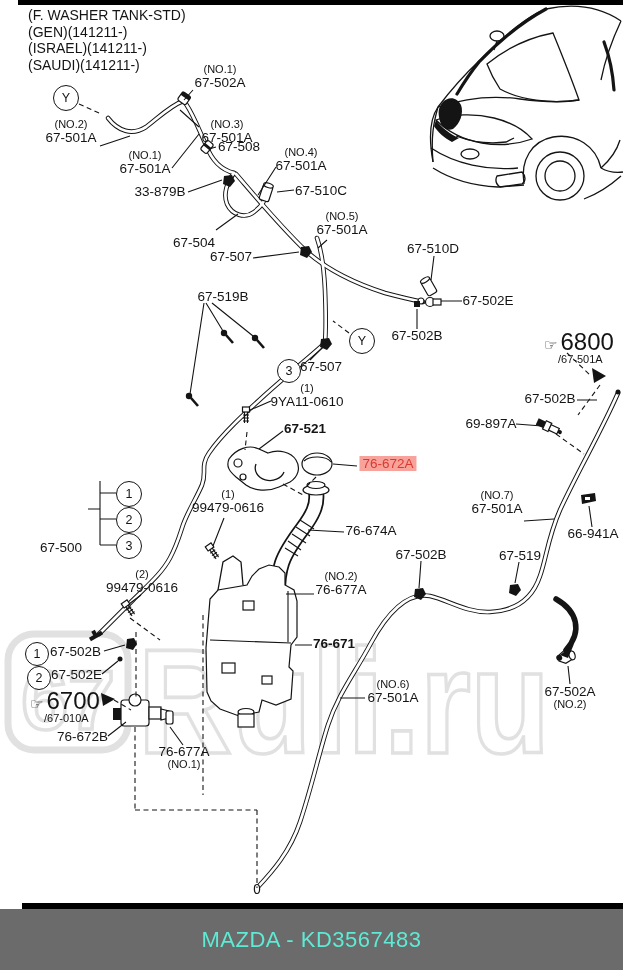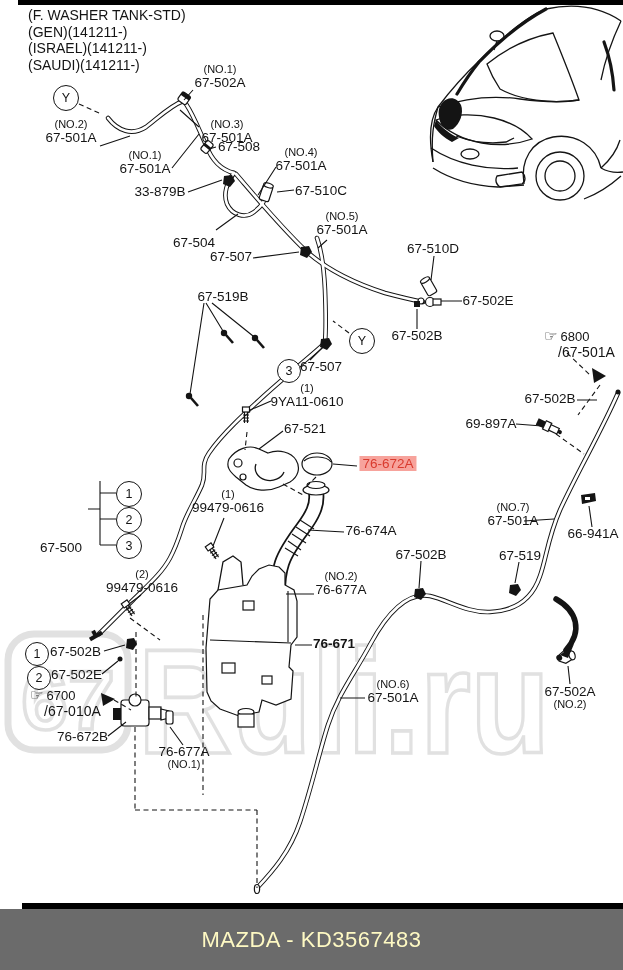--- a/index.html
+++ b/index.html
@@ -1,29 +1,29 @@
 <!DOCTYPE html>
 <html style="--hl-bg: #f7a39c; --hl-fg: #d93a2e; --footer-bg: #6b6b6b;"><head>
 <meta charset="utf-8">
 <style>
   html,body{margin:0;padding:0;background:#fff;}
   .stage{position:relative;width:623px;height:970px;background:#fff;overflow:hidden;
          font-family:"Liberation Sans",sans-serif;color:#141414;}
   .bar-top{position:absolute;left:18px;top:0;right:0;height:5px;background:#000;}
   .footer-black{position:absolute;left:22px;top:903px;right:0;height:6px;background:#000;}
   .footer{position:absolute;left:0;top:909px;width:100%;height:61px;background:var(--footer-bg,#6b6b6b);
-          display:flex;align-items:center;justify-content:center;gap:30px;color:#fef9c3;font-size:22px;letter-spacing:.5px;}
+          display:flex;align-items:center;justify-content:center;gap:30px;color:#5eead4;font-size:22px;letter-spacing:.5px;}
   .header{position:absolute;left:28px;top:7px;font-size:14px;line-height:16.5px;z-index:3;}
   #labels{position:absolute;inset:0;z-index:3;}
   .lbl{position:absolute;font-size:13.5px;line-height:1.06;white-space:nowrap;text-align:center;transform:translateX(-50%);}
   .lbl.left{transform:none;text-align:left;}
   .lbl .note{display:block;font-size:11px;}
   .lbl.hl .main{background:var(--hl-bg,#f7a39c);color:var(--hl-fg,#d93a2e);padding:0 3px;}
-  .lbl.big .main{font-size:13px;}
-  .lbl.big .sub{display:block;font-size:14px;margin-left:14px;}
+  .lbl.big .main{font-size:24px;}
+  .lbl.big .sub{display:block;font-size:11px;margin-left:14px;}
   .lbl .icon{font-size:15px;margin-right:3px;font-family:"DejaVu Sans",sans-serif;}
   .badge{position:absolute;border:1.4px solid #141414;border-radius:50%;background:#fff;
          display:flex;align-items:center;justify-content:center;font-size:12.5px;z-index:3;}
   svg.layer{position:absolute;left:0;top:0;}
   #wm{z-index:1;} #art{z-index:2;}
   .wm{fill:none;stroke:#e1e1e1;stroke-width:3.6;}
   .wmr{fill:none;stroke:#e1e1e1;stroke-width:7;}
   .wmtxt{font-family:"Liberation Sans",sans-serif;font-weight:700;}
   .hoseO{fill:none;stroke:#141414;stroke-width:4.6;stroke-linecap:round;}
   .hoseI{fill:none;stroke:#fff;stroke-width:2.7;stroke-linecap:round;}
@@ -232,30 +232,30 @@
       <div class="lbl" style="left: 321px; top: 184px;"><span class="main">67-510C</span></div>
       <div class="lbl" style="left: 194px; top: 223px; margin-top: 13px;"><span class="main">67-504</span></div>
       <div class="lbl" style="left: 332px; top: 211px; margin-left: 10px;"><span class="note">(NO.5)</span><span class="main">67-501A</span></div>
       <div class="lbl" style="left: 231px; top: 250px;"><span class="main">67-507</span></div>
       <div class="lbl" style="left: 208px; top: 290px; margin-left: 15px;"><span class="main">67-519B</span></div>
       <div class="lbl" style="left: 433px; top: 242px;"><span class="main">67-510D</span></div>
       <div class="lbl" style="left: 488px; top: 294px;"><span class="main">67-502E</span></div>
       <div class="lbl" style="left: 417px; top: 329px;"><span class="main">67-502B</span></div>
       <div class="lbl left" style="left: 300px; top: 360px;"><span class="main">67-507</span></div>
       <div class="lbl" style="left: 307px; top: 383px;"><span class="note">(1)</span><span class="main">9YA11-0610</span></div>
-      <div class="lbl" style="left: 305px; top: 422px;"><span class="main">67-521</span></div>
+      <div class="lbl" style="left: 305px; top: 422px; font-weight: bold;"><span class="main">67-521</span></div>
       <div class="lbl hl" style="left: 388px; top: 457px;"><span class="main">76-672A</span></div>
       <div class="lbl" style="left: 61px; top: 501px; margin-top: 40px;"><span class="main">67-500</span></div>
       <div class="lbl" style="left: 228px; top: 489px;"><span class="note">(1)</span><span class="main">99479-0616</span></div>
       <div class="lbl" style="left: 142px; top: 569px;"><span class="note">(2)</span><span class="main">99479-0616</span></div>
       <div class="lbl" style="left: 371px; top: 524px;"><span class="main">76-674A</span></div>
       <div class="lbl" style="left: 421px; top: 548px;"><span class="main">67-502B</span></div>
       <div class="lbl" style="left: 341px; top: 571px;"><span class="note">(NO.2)</span><span class="main">76-677A</span></div>
       <div class="lbl" style="left: 334px; top: 637px; font-weight: bold;"><span class="main">76-671</span></div>
-      <div class="lbl" style="left: 497px; top: 502px; margin-left: 16px;"><span class="note">(NO.7)</span><span class="main">67-501A</span></div>
+      <div class="lbl" style="left: 497px; top: 490px;"><span class="note">(NO.7)</span><span class="main">67-501A</span></div>
       <div class="lbl" style="left: 593px; top: 527px;"><span class="main">66-941A</span></div>
       <div class="lbl" style="left: 520px; top: 549px;"><span class="main">67-519</span></div>
       <div class="lbl" style="left: 491px; top: 417px;"><span class="main">69-897A</span></div>
       <div class="lbl" style="left: 550px; top: 392px;"><span class="main">67-502B</span></div>
       <div class="lbl left big" style="left: 544px; top: 329px;"><span class="icon">☞</span><span class="main">6800</span><span class="sub">/67-501A</span></div>
       <div class="lbl left big" style="left: 30px; top: 688px;"><span class="icon">☞</span><span class="main">6700</span><span class="sub">/67-010A</span></div>
       <div class="lbl left" style="left: 50px; top: 645px;"><span class="main">67-502B</span></div>
       <div class="lbl left" style="left: 51px; top: 668px;"><span class="main">67-502E</span></div>
       <div class="lbl left" style="left: 57px; top: 730px;"><span class="main">76-672B</span></div>
       <div class="lbl" style="left: 184px; top: 745px;"><span class="main">76-677A</span><span class="note">(NO.1)</span></div>

